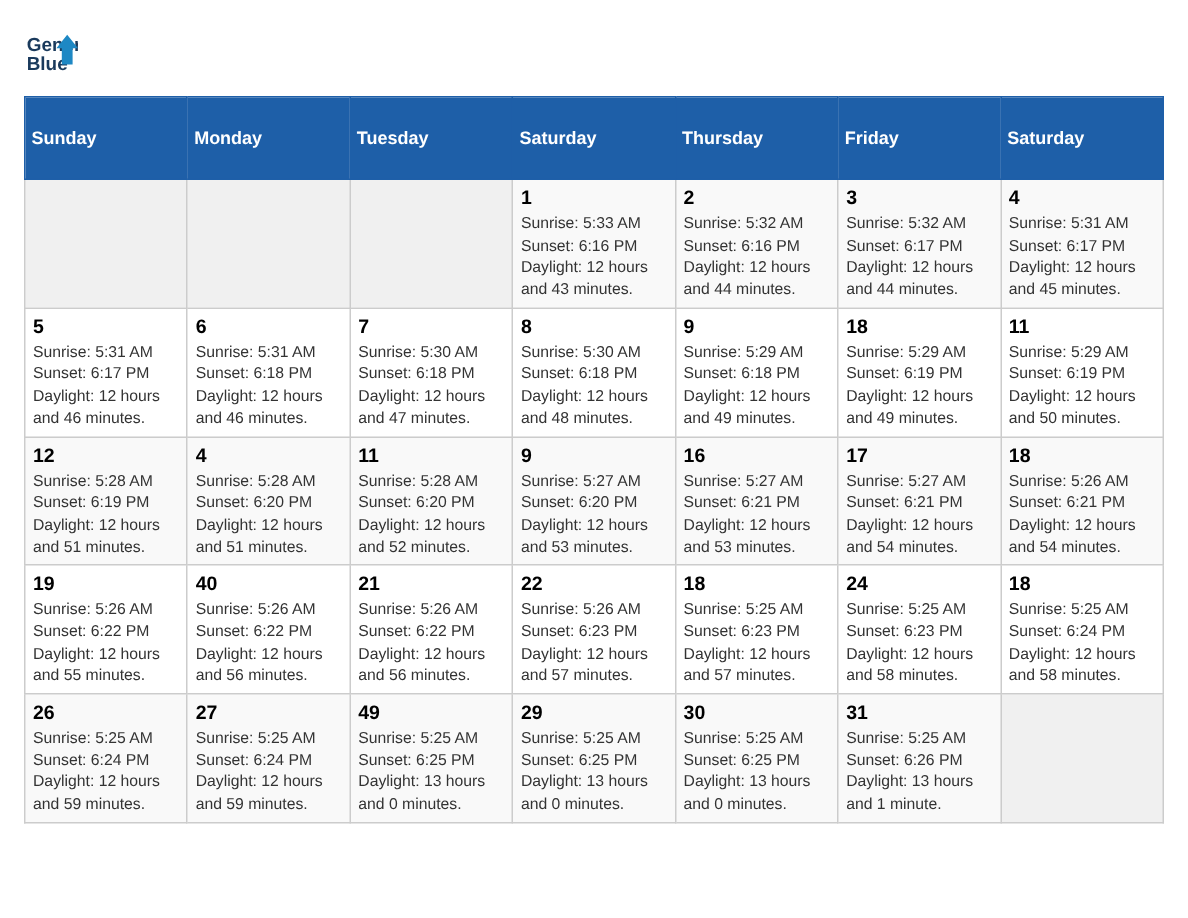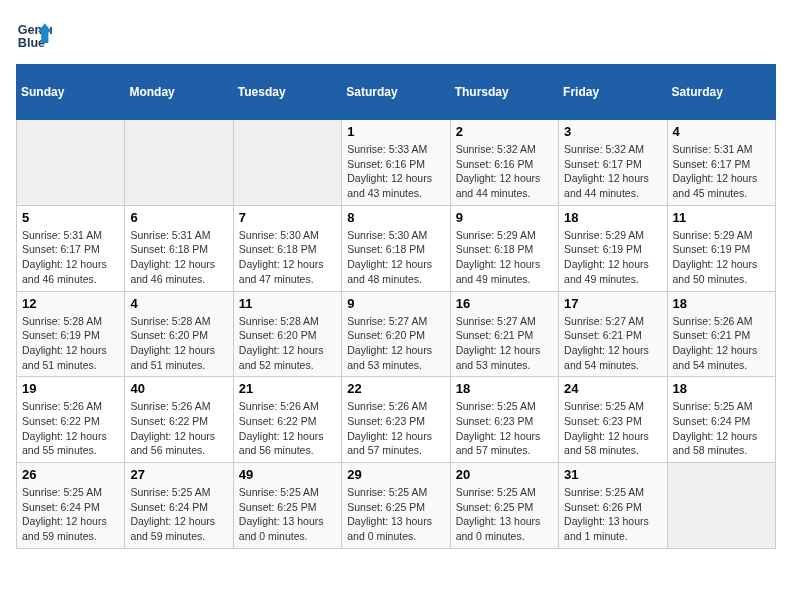--- a/index.html
+++ b/index.html
@@ -324,21 +324,21 @@
 and 0 minutes.</div>
         </td>
         <td>
           <div class="day-num">29</div>
           <div class="day-info" style="white-space: pre-line;">Sunrise: 5:25 AM
 Sunset: 6:25 PM
 Daylight: 13 hours
 and 0 minutes.</div>
         </td>
         <td>
-          <div class="day-num">20</div>
+          <div class="day-num">30</div>
           <div class="day-info" style="white-space: pre-line;">Sunrise: 5:25 AM
 Sunset: 6:25 PM
 Daylight: 13 hours
 and 0 minutes.</div>
         </td>
         <td>
           <div class="day-num">31</div>
           <div class="day-info" style="white-space: pre-line;">Sunrise: 5:25 AM
 Sunset: 6:26 PM
 Daylight: 13 hours

